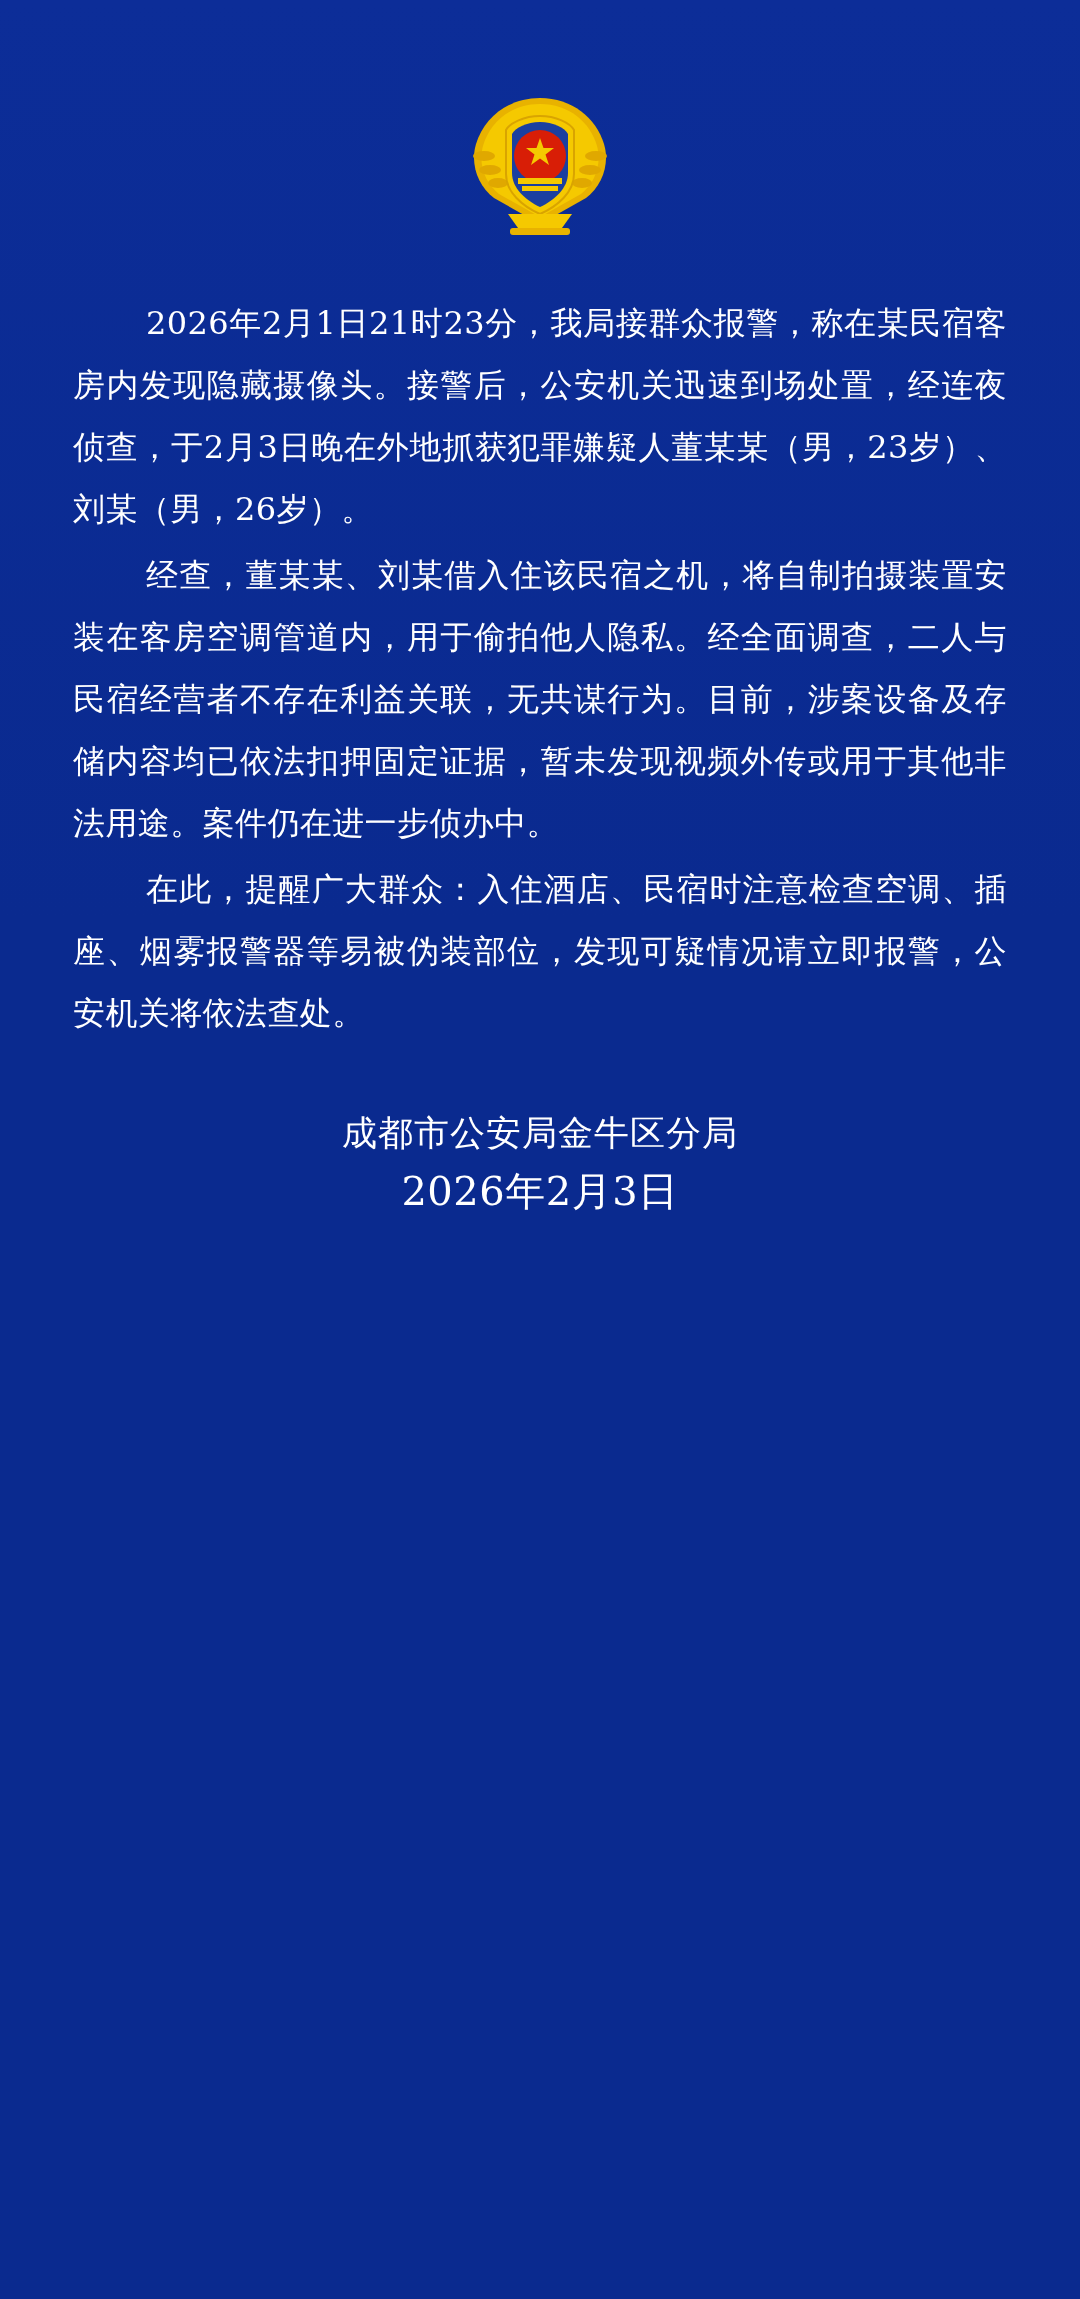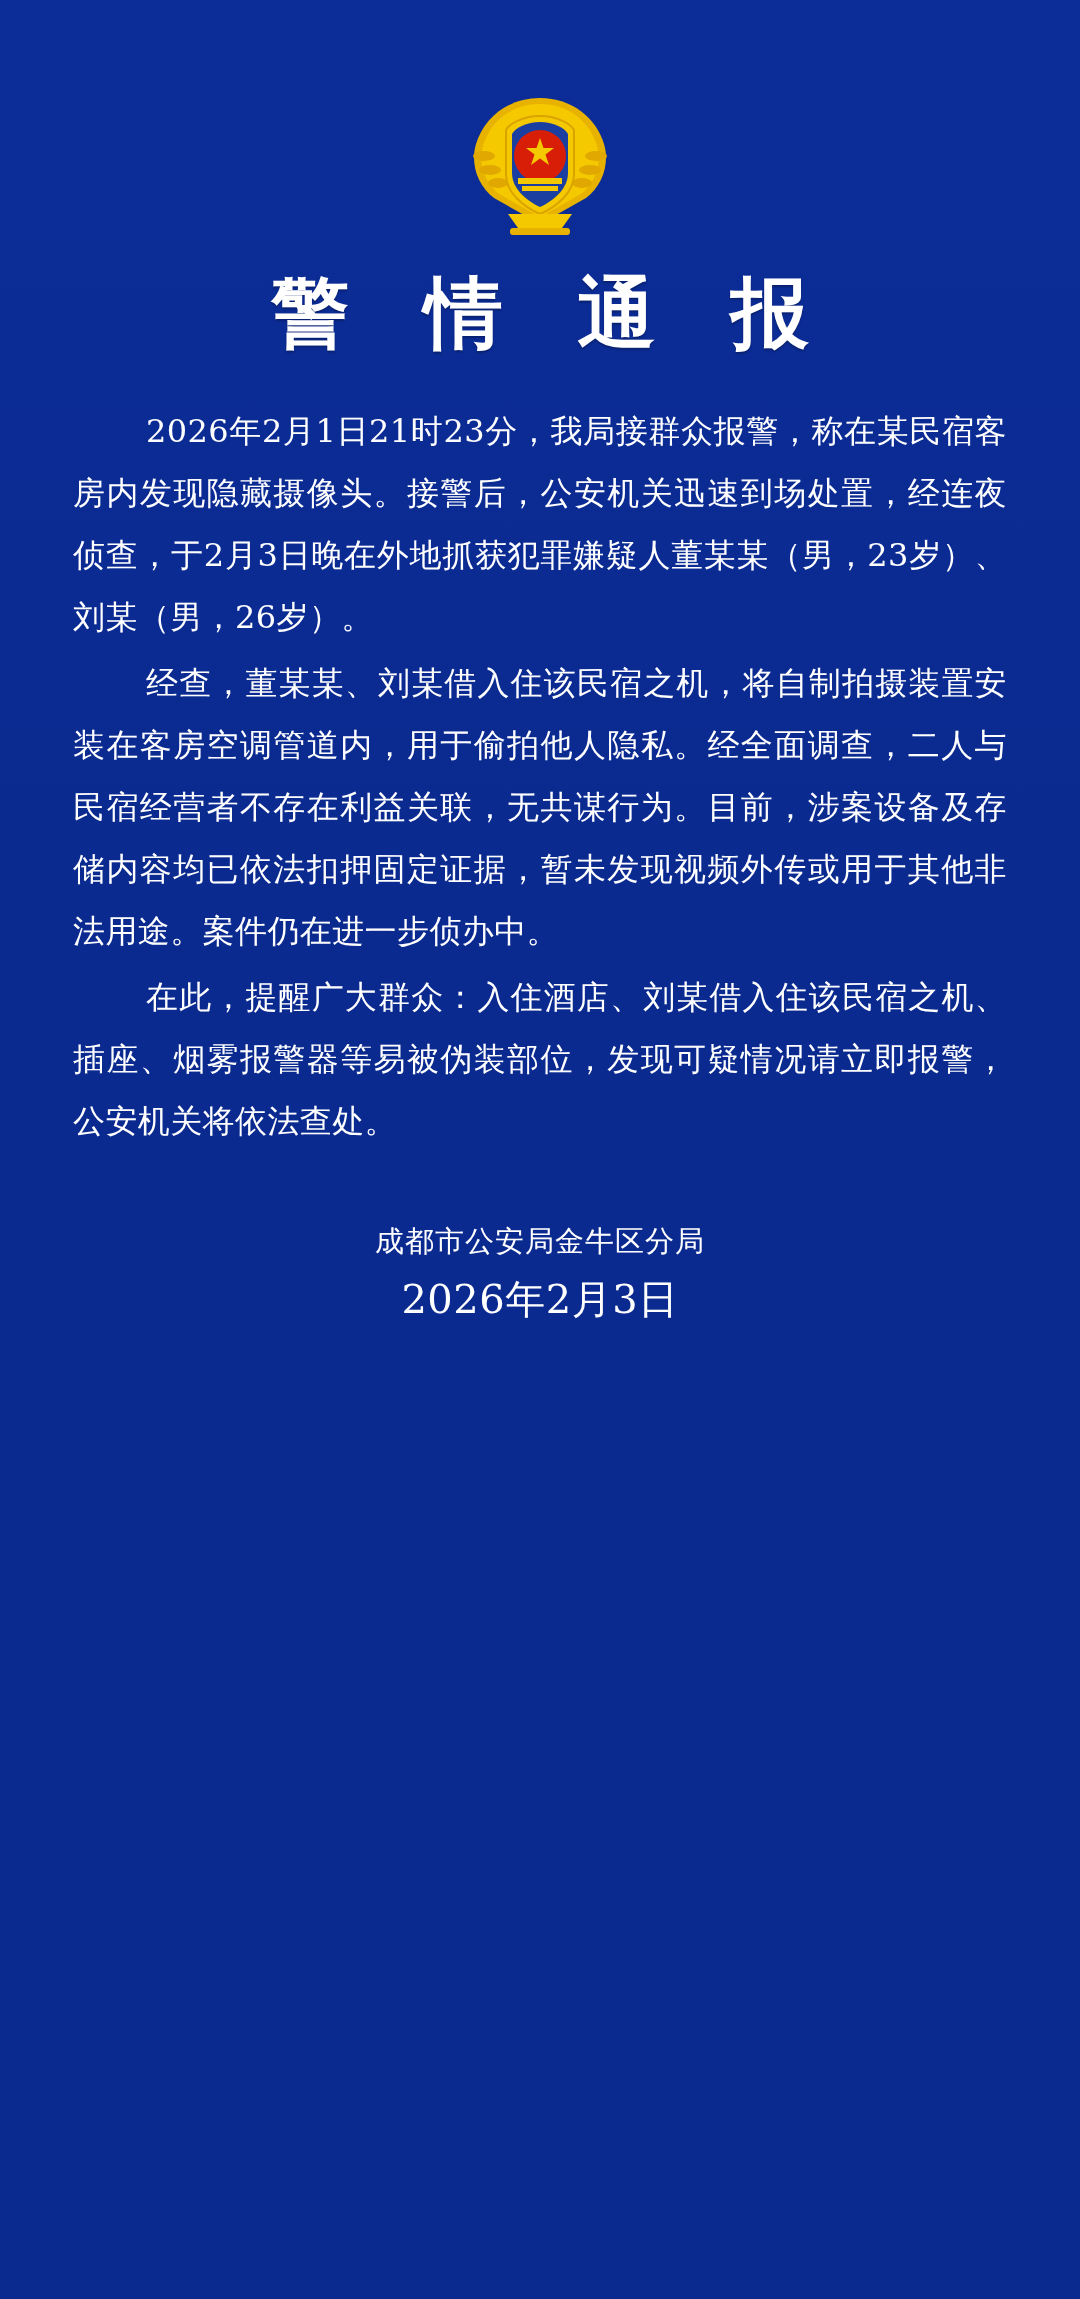--- a/index.html
+++ b/index.html
@@ -59,21 +59,21 @@
     text-indent: 73px;
     margin: 0 0 4px 0;
     font-family: "DejaVu Serif", "Liberation Serif", serif;
     letter-spacing: 0.4px;
   }
   
   .signature {
     margin-top: 58px;
     text-align: center;
     color: #ffffff;
-    font-size: 29px;
+    font-size: 35px;
     line-height: 62px;
     font-family: "DejaVu Serif", "Liberation Serif", serif;
     letter-spacing: 1px;
   }
   .sign-date {
     text-align: center;
     color: #ffffff;
     font-size: 40px;
     line-height: 54px;
     letter-spacing: 0.5px;
@@ -113,24 +113,23 @@
 
         <rect x="68" y="100" width="44" height="6" fill="#f5c900"></rect>
         <rect x="72" y="108" width="36" height="5" fill="#f5c900"></rect>
 
         <path d="M58 136 L122 136 L112 150 L68 150 Z" fill="#f5c900"></path>
         <rect x="60" y="150" width="60" height="7" rx="3" fill="#e8b200"></rect>
       </svg>
     </div>
   </div>
 
-  <div class="title">警 情 通 报</div>
 
   <div class="body-text">
     <p class="para">2026年2月1日21时23分，我局接群众报警，称在某民宿客房内发现隐藏摄像头。接警后，公安机关迅速到场处置，经连夜侦查，于2月3日晚在外地抓获犯罪嫌疑人董某某（男，23岁）、刘某（男，26岁）。</p>
     <p class="para">经查，董某某、刘某借入住该民宿之机，将自制拍摄装置安装在客房空调管道内，用于偷拍他人隐私。经全面调查，二人与民宿经营者不存在利益关联，无共谋行为。目前，涉案设备及存储内容均已依法扣押固定证据，暂未发现视频外传或用于其他非法用途。案件仍在进一步侦办中。</p>
-    <p class="para">在此，提醒广大群众：入住酒店、刘某借入住该民宿之机、插座、烟雾报警器等易被伪装部位，发现可疑情况请立即报警，公安机关将依法查处。</p>
+    <p class="para">在此，提醒广大群众：入住酒店、民宿时注意检查空调、插座、烟雾报警器等易被伪装部位，发现可疑情况请立即报警，公安机关将依法查处。</p>
   </div>
 
   <div class="signature">成都市公安局金牛区分局</div>
   <div class="sign-date">2026年2月3日</div>
 
 </div>
 
 </body></html>

